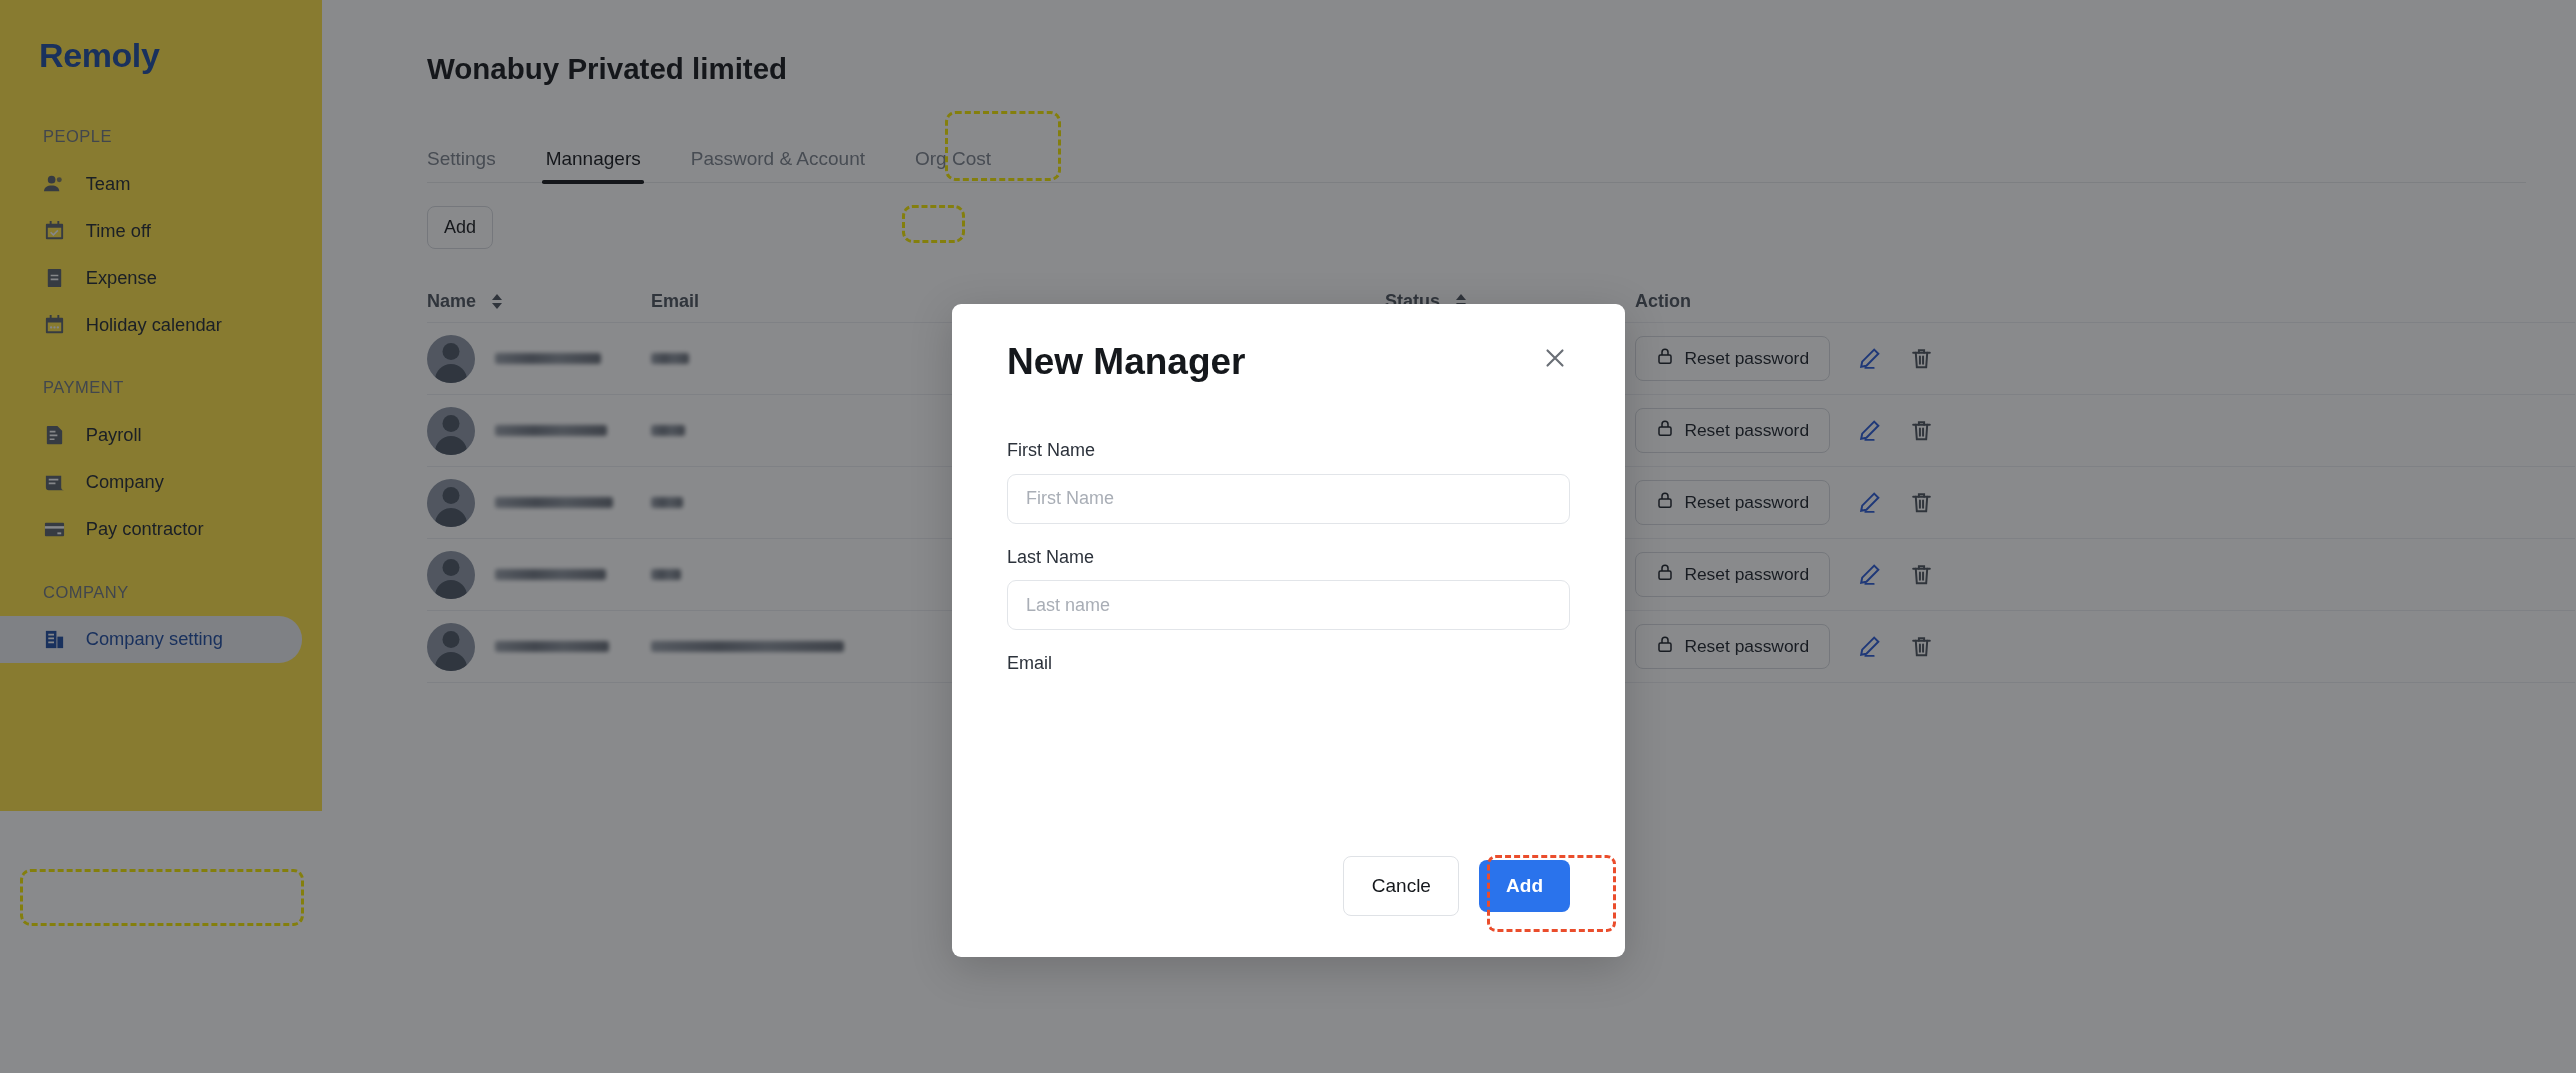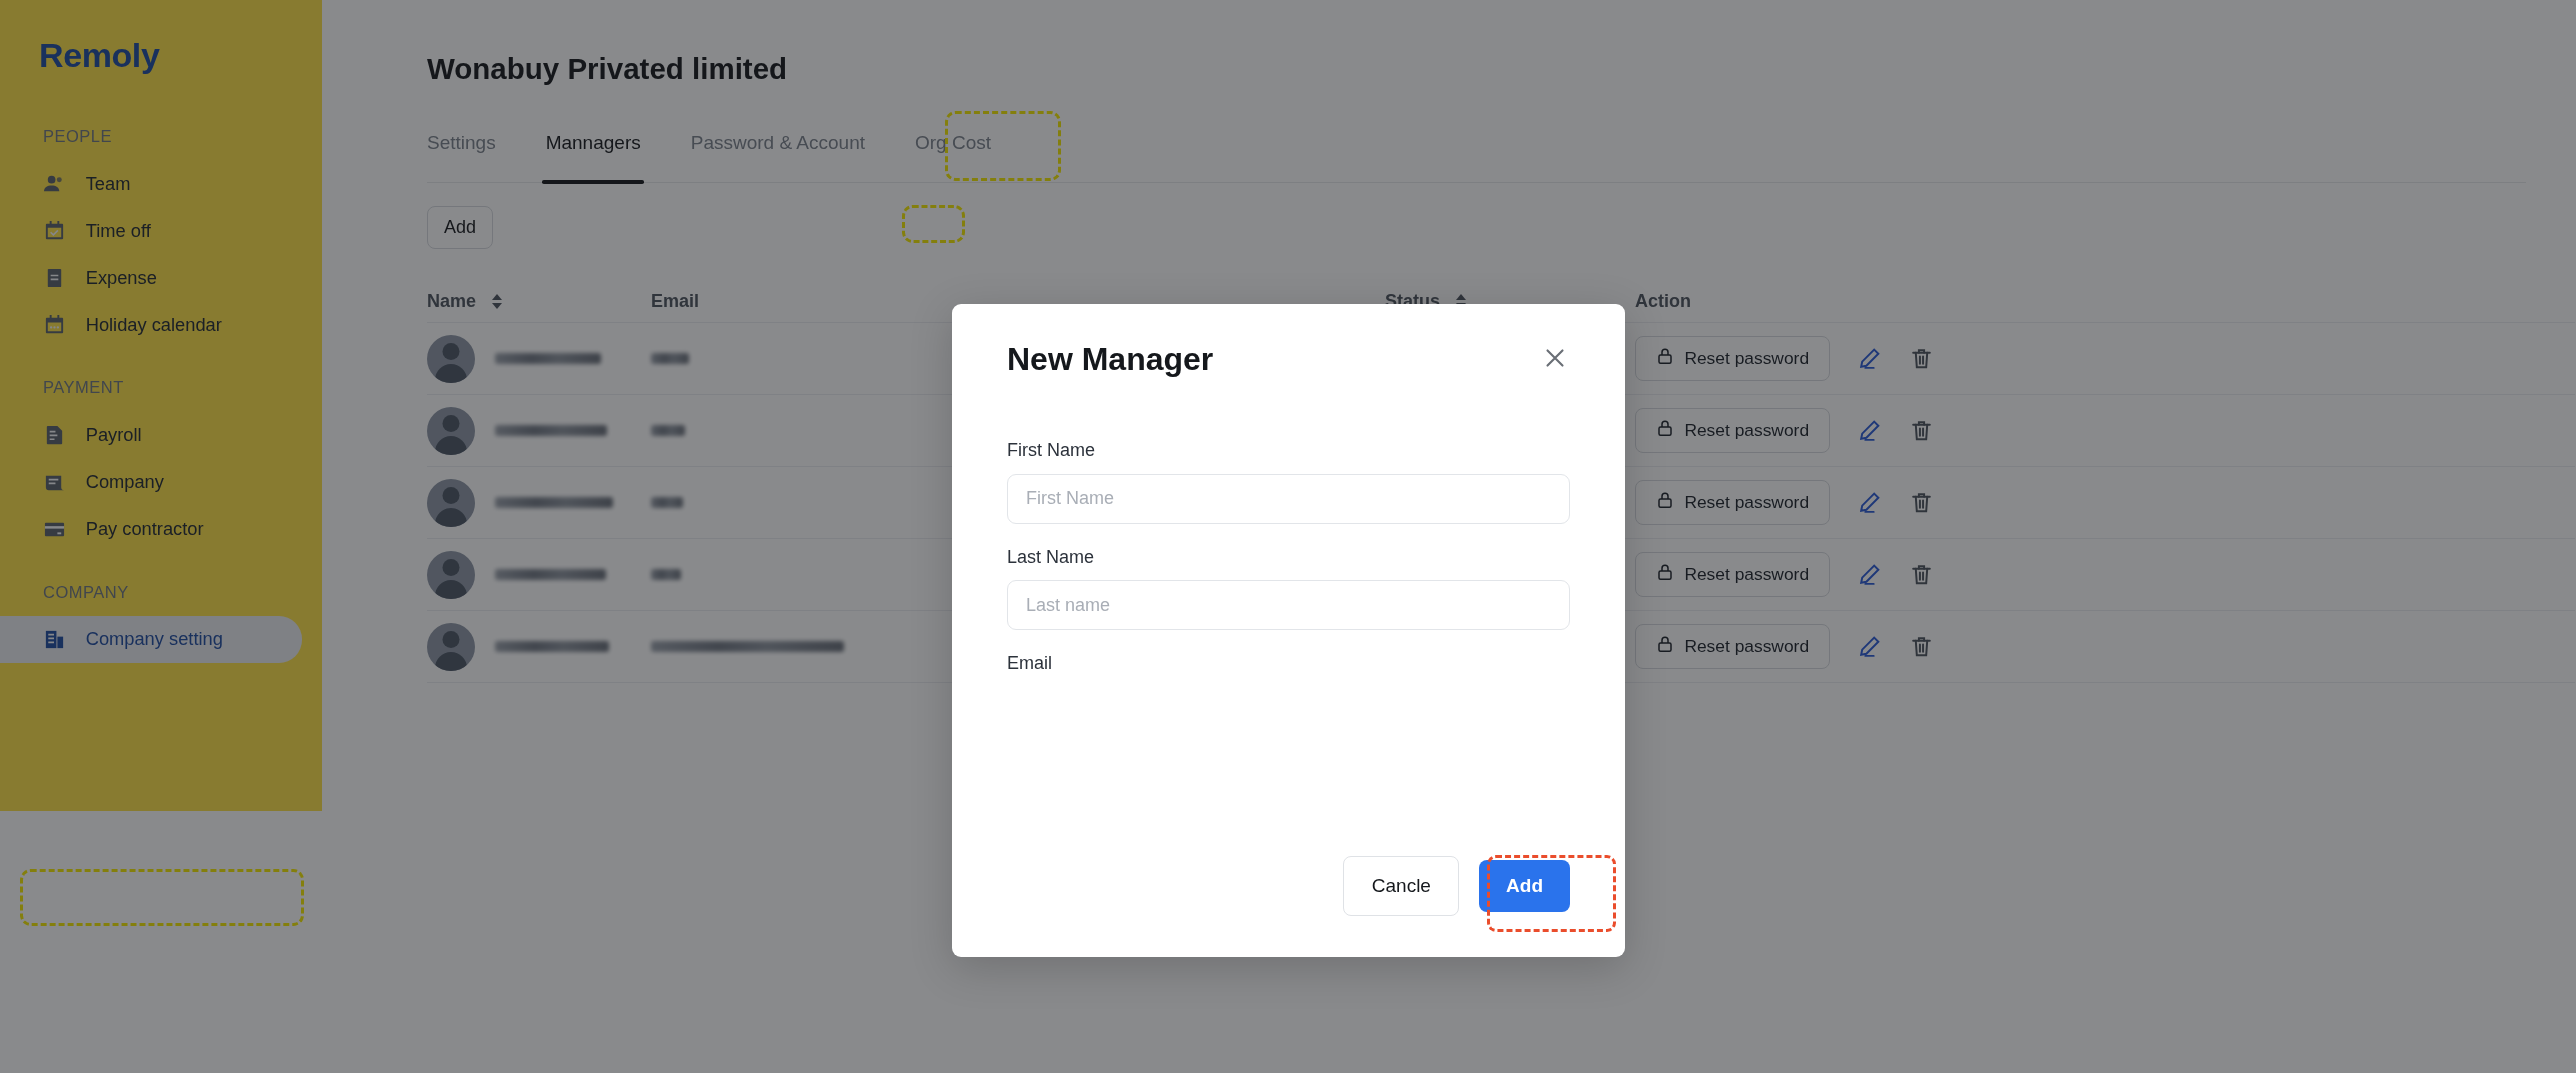--- a/index.html
+++ b/index.html
@@ -69,21 +69,21 @@
     background: #ffffff;
     padding: 36px 50px 0 50px;
     position: relative;
     overflow: hidden;
   }
   .page-title {
     font-size: 29.5px; font-weight: bold; color: #16191d;
     margin: 16px 0 0 55px;
   }
   .tabs {
-    display: flex; 
+    display: flex; align-items: flex-end;
     gap: 0;
     margin: 47px 0 0 55px;
     border-bottom: 1.8px solid #e6e8eb;
     height: 50px;
     position: relative;
   }
   .tab {
     font-size: 19px; color: #7b828c;
     padding: 0 25px 14.3px 25px;
     position: relative; line-height: 1;
@@ -180,21 +180,21 @@
     width: 673px; height: 653px;
     background: #fff; border-radius: 9px;
     z-index: 100;
     padding: 39px 55px 0 55px;
     box-shadow: 0 10.7px 43px rgba(0,0,0,0.18);
   }
   .modal-head {
     display: flex; align-items: flex-start; justify-content: space-between;
     height: 47px;
   }
-  .modal-title { font-size: 32px; font-weight: bold; color: #15181c; line-height: 1; }
+  .modal-title { font-size: 37px; font-weight: bold; color: #15181c; line-height: 1; }
   .modal-close { width: 30px; height: 30px; display: block; cursor: pointer; }
   .modal-close svg { display: block; width: 30px; height: 30px; }
   .field { margin-top: 0; }
   .field + .field { margin-top: 23px; }
   .field-label { font-size: 18px; color: #2c323b; margin-bottom: 12.5px; }
   .input {
     width: 100%; height: 50px;
     border: 1.3px solid #e2e5e9; border-radius: 9px;
     background: #fff; font-size: 18px; color: #15181c;
     padding: 0 18px;

